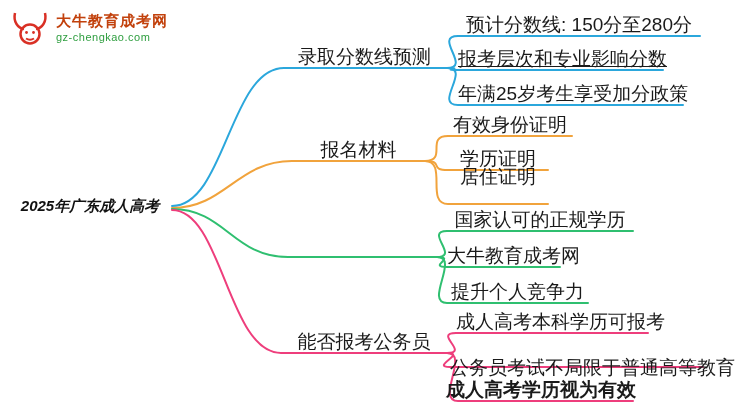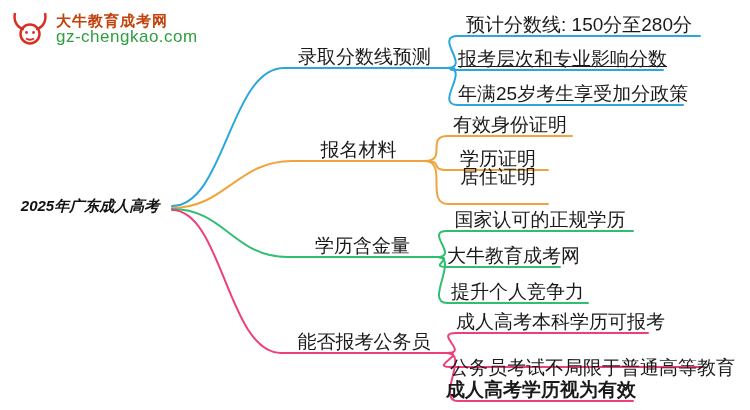--- a/index.html
+++ b/index.html
@@ -28,21 +28,21 @@
   .logo{
     position:absolute;left:10px;top:8px;z-index:3;
     display:flex;align-items:center;gap:6px;
   }
   .logo-text{display:flex;flex-direction:column;}
   .logo-title{
     font-size:15px;font-weight:bold;color:#c2410c;line-height:18px;
     letter-spacing:1px;
   }
   .logo-sub{
-    font-size:17px;color:#2e9e3f;line-height:14px;letter-spacing:0.5px;
+    font-size:11px;color:#2e9e3f;line-height:14px;letter-spacing:0.5px;
   }
 </style>
 </head>
 <body>
 
 <div id="stage">
 
   <svg class="wires" width="750" height="410" viewBox="0 0 750 410">
 
     <path class="ln blue" d="M172,206 C225,206 230,68 284,68 L447,68"></path>
@@ -86,21 +86,20 @@
   <div class="node" style="left:282px;top:47px;width:165px;">录取分数线预测</div>
   <div class="node" style="left:458px;top:15px;width:242px;">预计分数线: 150分至280分</div>
   <div class="node" style="left:458px;top:49px;width:205px;text-decoration:underline;">报考层次和专业影响分数</div>
   <div class="node" style="left:458px;top:84px;width:225px;">年满25岁考生享受加分政策</div>
 
   <div class="node" style="left:292px;top:140px;width:133px;">报名材料</div>
   <div class="node" style="left:448px;top:115px;width:124px;">有效身份证明</div>
   <div class="node" style="left:448px;top:149px;width:100px;">学历证明</div>
   <div class="node" style="left:448px;top:167px;width:100px;">居住证明</div>
 
-  <div class="node" style="left:288px;top:236px;width:149px;">学历含金量</div>
   <div class="node" style="left:447px;top:210px;width:186px;">国家认可的正规学历</div>
   <div class="node" style="left:447px;top:246px;width:113px;">大牛教育成考网</div>
   <div class="node" style="left:281px;top:332px;width:166px;">能否报考公务员</div>
 
   <div class="node" style="left:447px;top:282px;width:141px;">提升个人竞争力</div>
   <div class="node" style="left:456px;top:312px;width:192px;">成人高考本科学历可报考</div>
   <div class="node" style="left:450px;top:346px;width:253px;margin-top:12px;">公务员考试不局限于普通高等教育</div>
   <div class="node" style="left:446px;top:380px;width:175px;font-weight:bold;">成人高考学历视为有效</div>
 
 </div>

